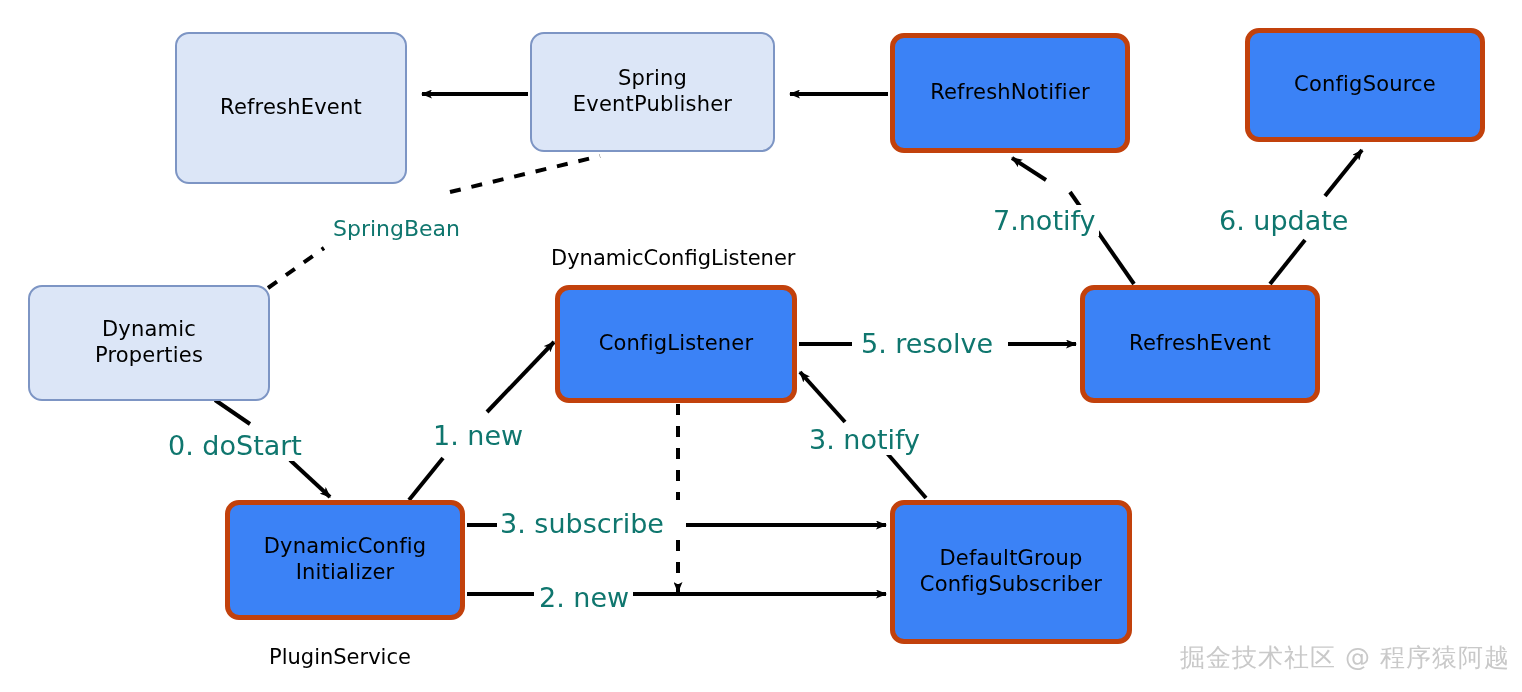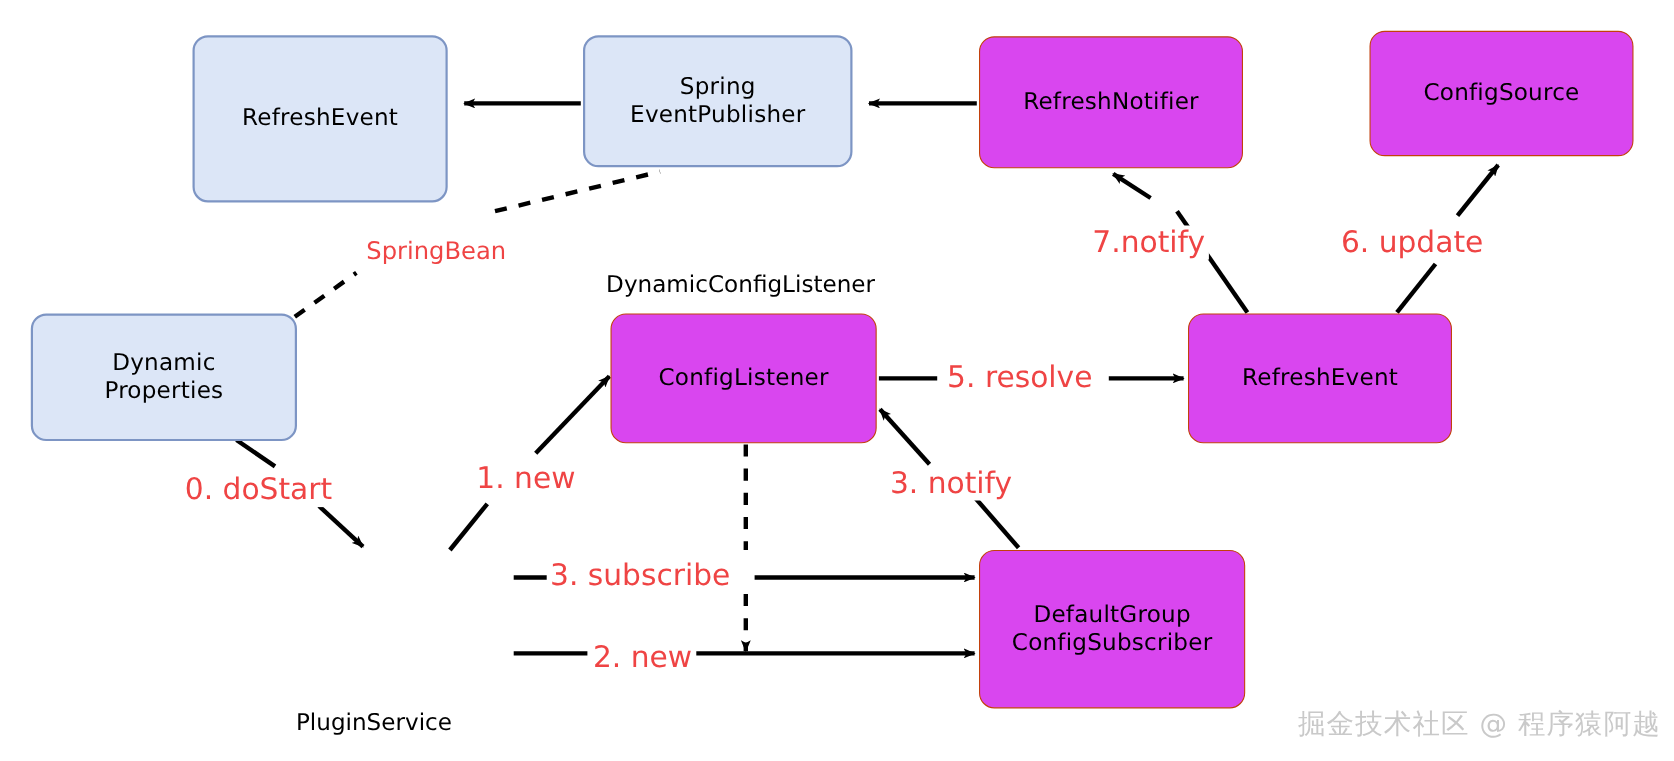--- a/index.html
+++ b/index.html
@@ -35,26 +35,26 @@
     white-space: pre-line;
     color: #000000;
     font-size: 21px;
     letter-spacing: 0.2px;
   }
   .node.blue {
     background: #dce6f7;
     border: 2px solid #7d95c4;
   }
   .node.yellow {
-    background: #d946ef;
-    border: 1px solid #c2410c;
+    background: #3b82f6;
+    border: 5px solid #c2410c;
   }
   .edge-label {
     position: absolute;
-    color: #ef4444;
+    color: #0f766e;
     font-size: 27px;
     white-space: nowrap;
     background: #ffffff;
     padding: 0 3px;
     text-align: right;
   }
   .group-label {
     position: absolute;
     color: #000000;
     font-size: 21px;
@@ -148,20 +148,22 @@
 
   <div class="node yellow" style="left:1245px; top:28px; width:240px; height:114px;">ConfigSource</div>
 
   <div class="node blue" style="left:28px; top:285px; width:242px; height:116px;">Dynamic
 Properties</div>
 
   <div class="node yellow" style="left:555px; top:285px; width:242px; height:118px;">ConfigListener</div>
 
   <div class="node yellow" style="left:1080px; top:285px; width:240px; height:118px;">RefreshEvent</div>
 
+  <div class="node yellow" style="left:225px; top:500px; width:240px; height:120px;">DynamicConfig
+Initializer</div>
 
   <div class="node yellow" style="left:890px; top:500px; width:242px; height:144px;">DefaultGroup
 ConfigSubscriber</div>
 
   <div class="edge-label" style="left:165px; top:430px;">0. doStart</div>
 
   <div class="edge-label" style="left:430px; top:420px;">1. new</div>
 
   <div class="edge-label" style="left:536px; top:582px;">2. new</div>
 

